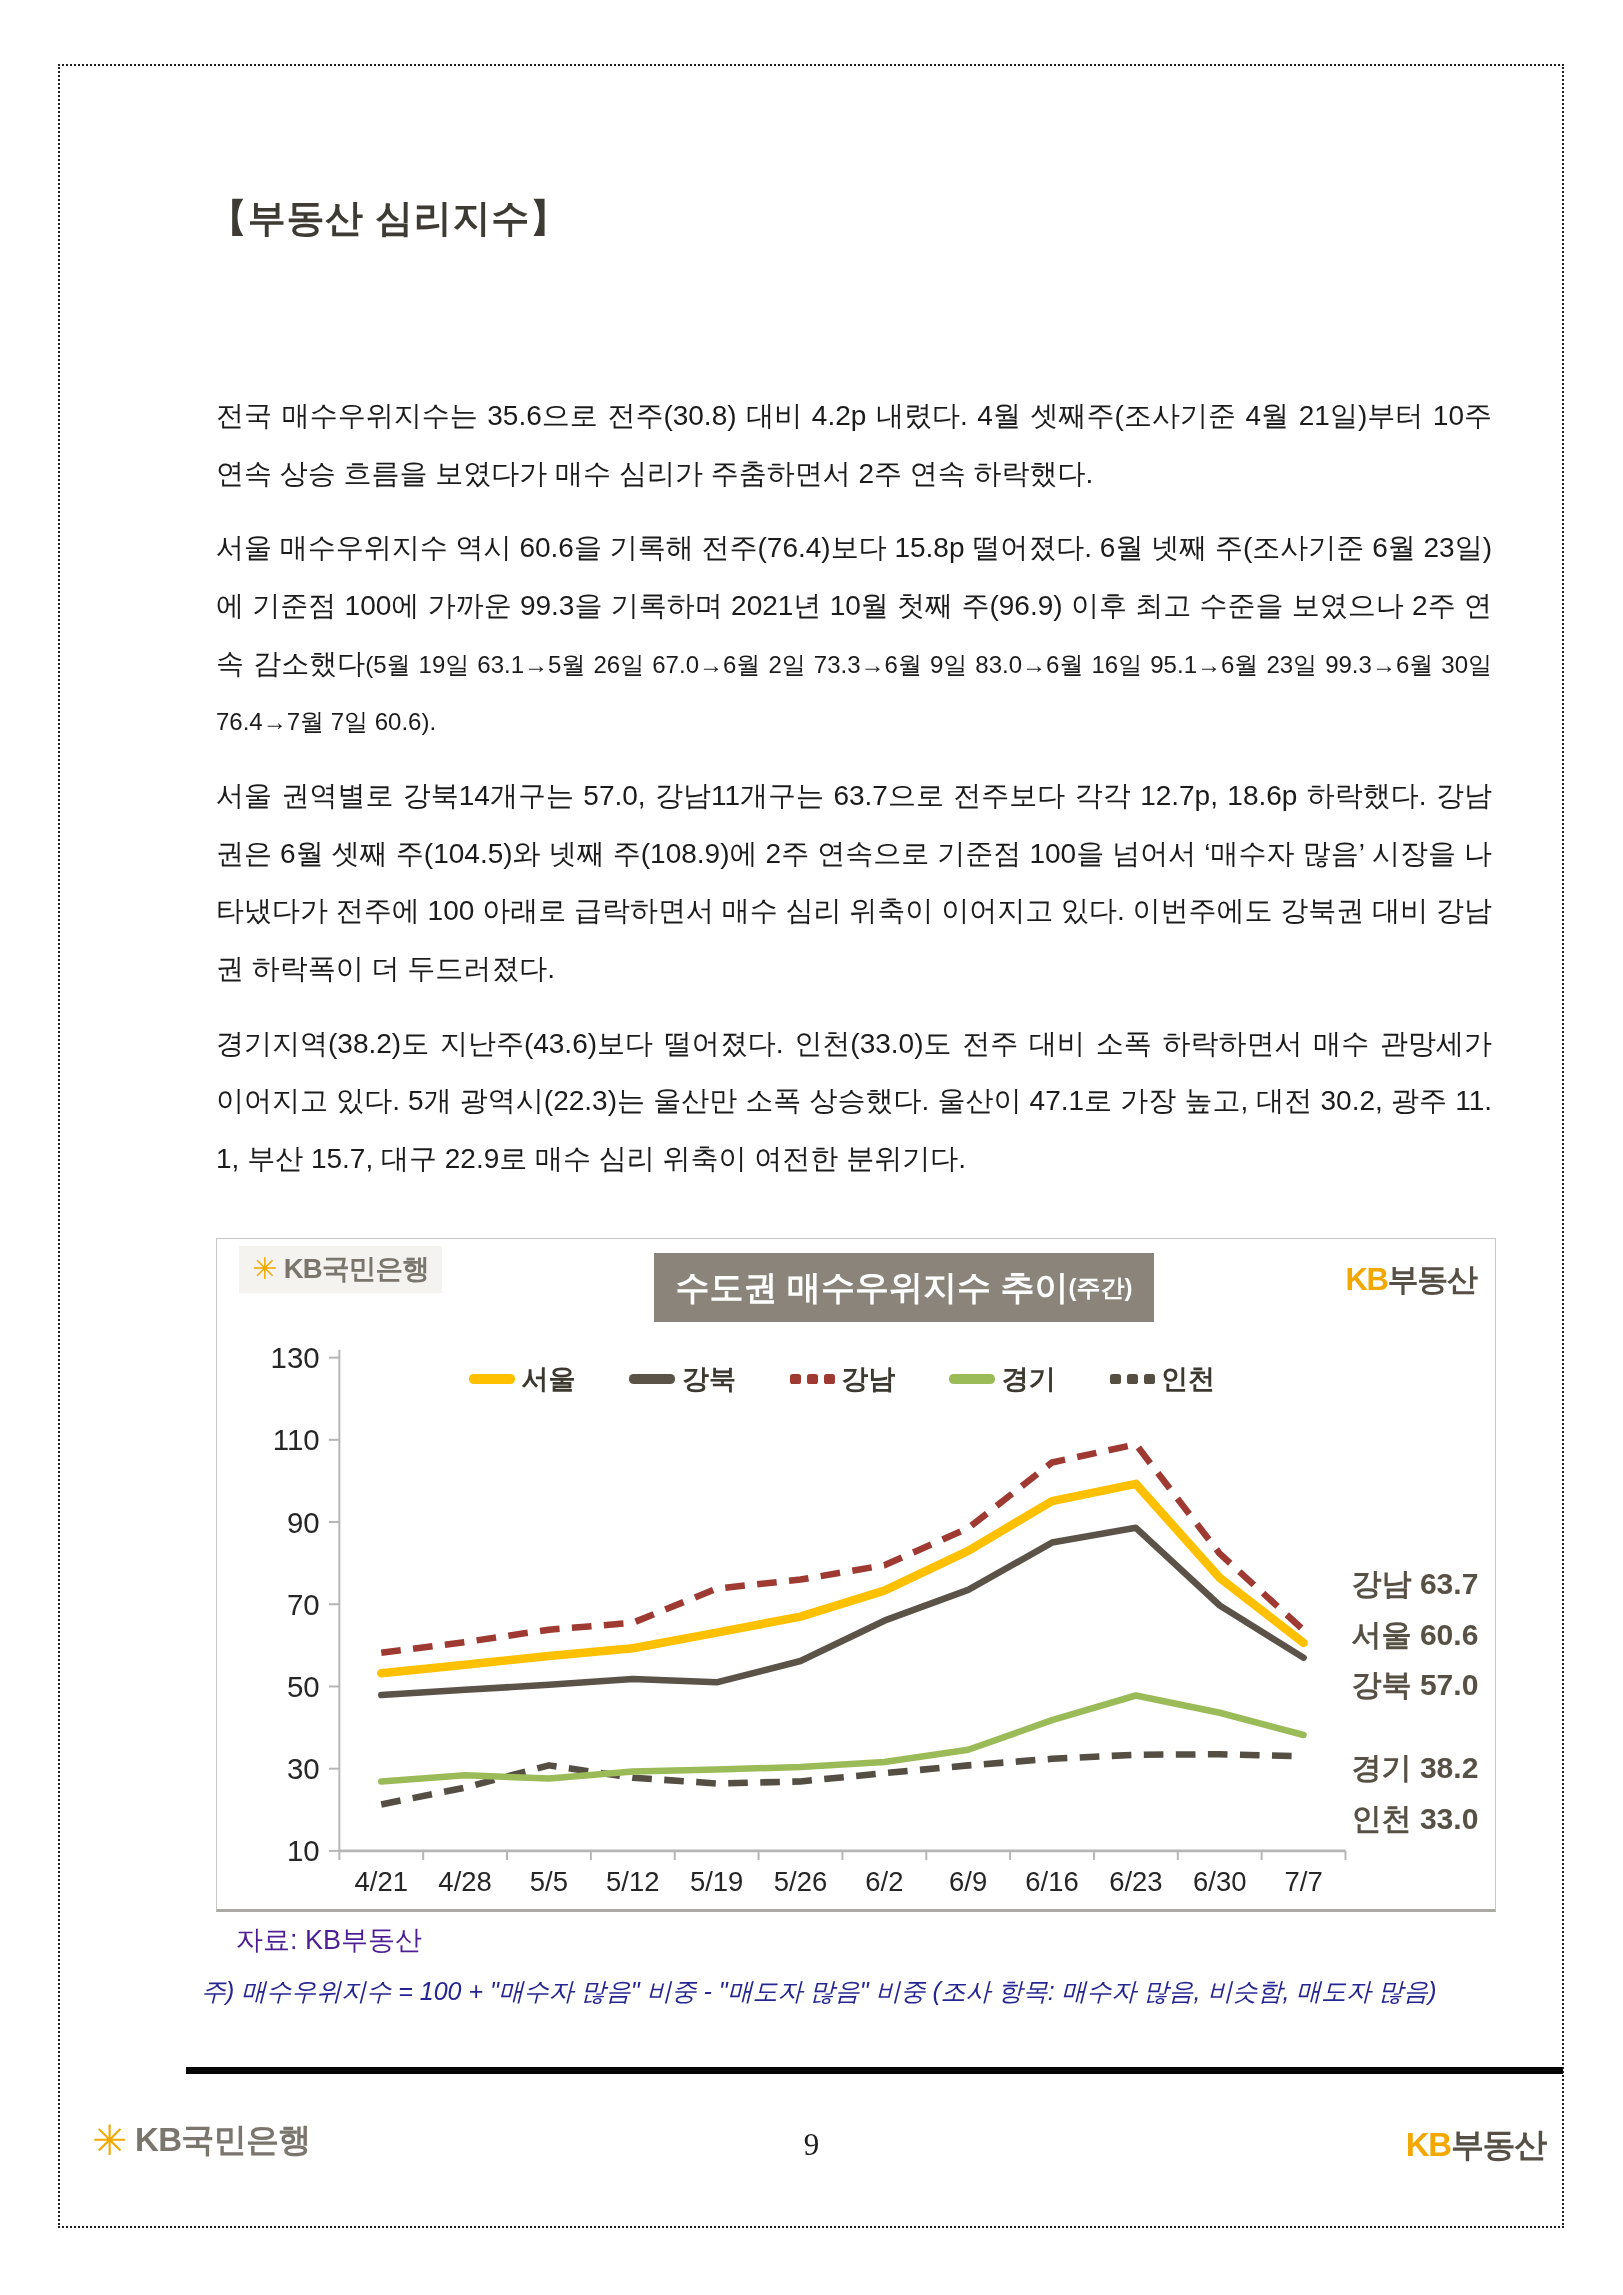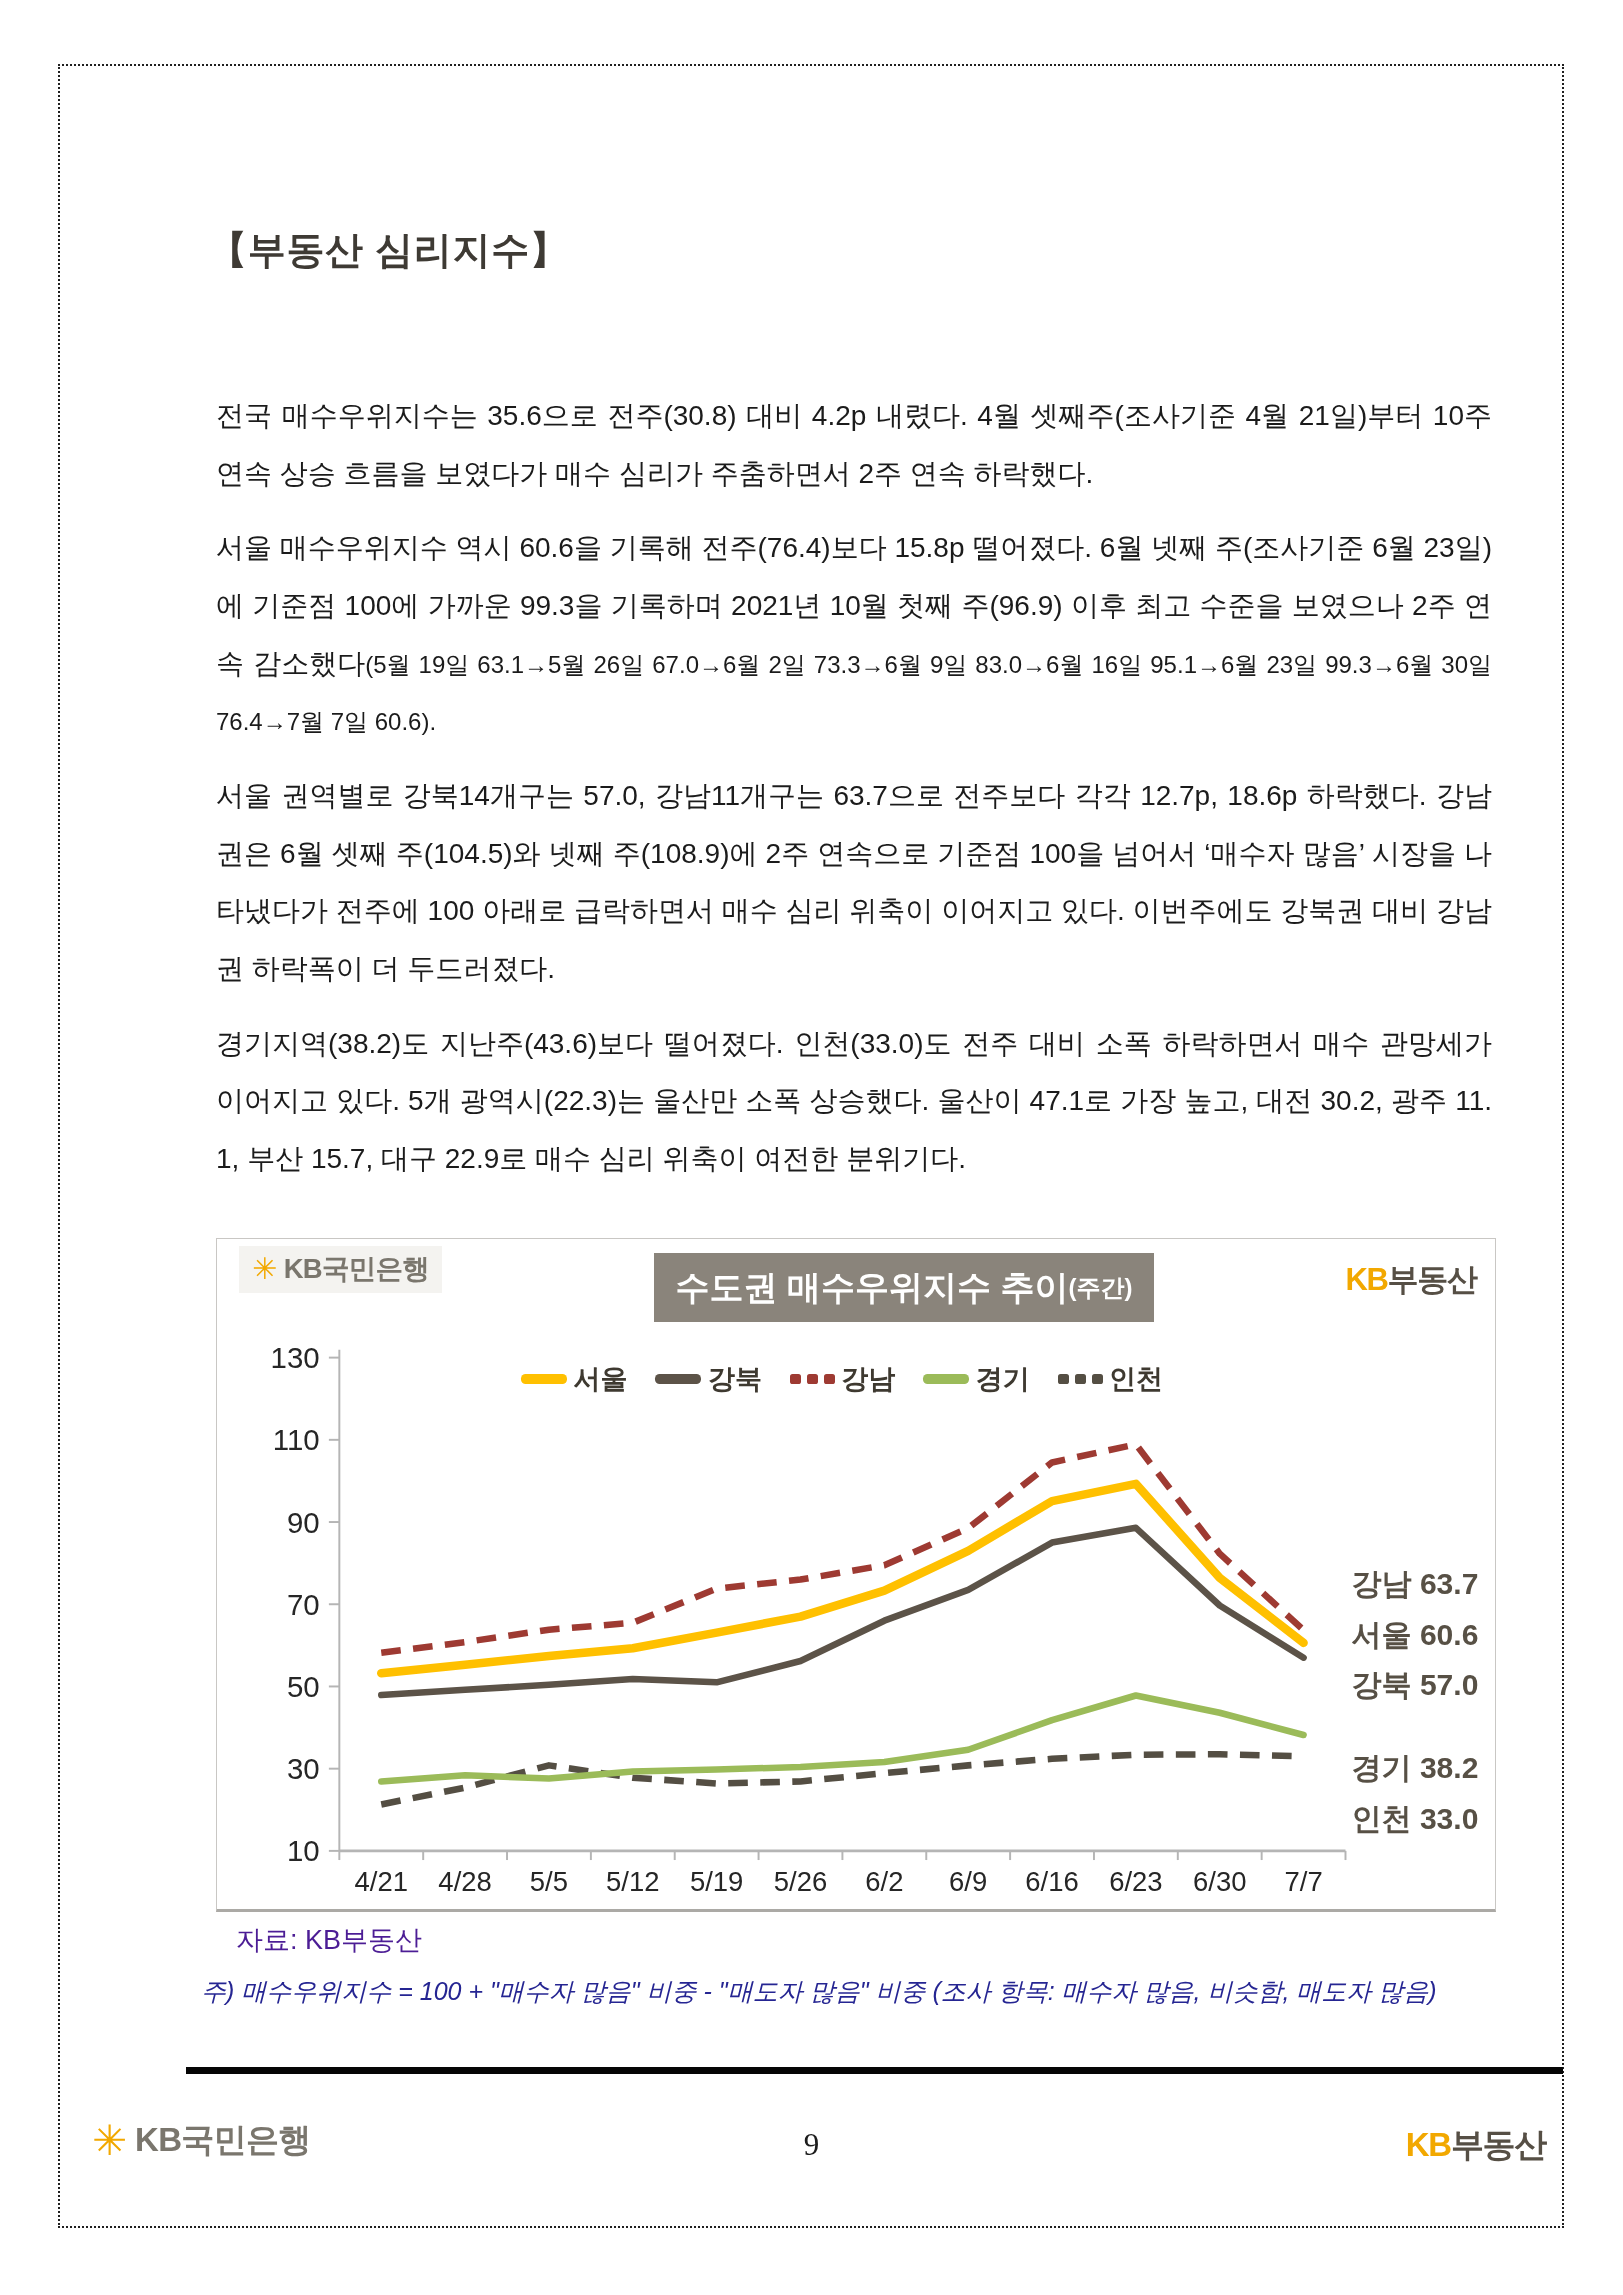--- a/index.html
+++ b/index.html
@@ -7,21 +7,21 @@
   body { font-family:"Liberation Sans","DejaVu Sans",sans-serif; }
   .page {
     position:relative; width:1623px; height:2295px; background:#ffffff; overflow:hidden;
   }
   .border-frame {
     position:absolute; left:58px; top:64px; width:1506px; height:2164px;
     border:2.6px dotted #1f1f1f;
   }
   .doc-title {
     position:absolute; left:209px; top:193px;
-    font-size:38px; font-weight:bold; color:#3e3a34; letter-spacing:0.7px;margin-top:32px;
+    font-size:38px; font-weight:bold; color:#3e3a34; letter-spacing:0.7px;
   }
   .doc-subtitle {
     position:absolute; left:216px; top:303px; width:1282px;
     font-size:30px; font-weight:bold; color:#000000; word-break:break-all;
   }
   .paragraphs {
     position:absolute; left:216px; top:387px; width:1276px;
   }
   .paragraphs p {
     font-size:28px; line-height:2.06; color:#1b1b1b;
@@ -46,21 +46,21 @@
     background:#8a847b; color:#ffffff; display:flex; align-items:center; justify-content:center;
     white-space:nowrap;
   }
   .chart-titlebox .big { font-size:34px; font-weight:bold; }
   .chart-titlebox .small { font-size:24px; font-weight:bold; }
   .kb-re-logo { position:absolute; top:19.6px; right:18.3px; white-space:nowrap; }
   .kb-re-logo .kb { font-size:31px; font-weight:bold; color:#f2a800; letter-spacing:-1.3px; }
   .kb-re-logo .re { font-size:31px; font-weight:bold; color:#564f45; letter-spacing:-1.3px; }
   .chart-legend {
     position:absolute; left:122px; top:123px; width:1006px; height:34px;
-    display:flex; align-items:center; justify-content:center; gap:28px;
+    display:flex; align-items:center; justify-content:center; gap:54px;
   }
   .legend-item { display:flex; align-items:center; gap:6.5px; }
   .legend-item .lbl { font-size:27px; font-weight:bold; color:#3e3930; }
   .swatch-solid { width:46px; height:9.2px; border-radius:4.6px; }
   .swatch-dash { display:flex; gap:5.9px; }
   .swatch-dash i { display:block; width:11px; height:9.2px; border-radius:2.6px; }
 
   svg text { font-family:"Liberation Sans","DejaVu Sans",sans-serif; }
   .ytick-label { font-size:45px; fill:#262626; }
   .xtick-label { font-size:42px; fill:#262626; }

